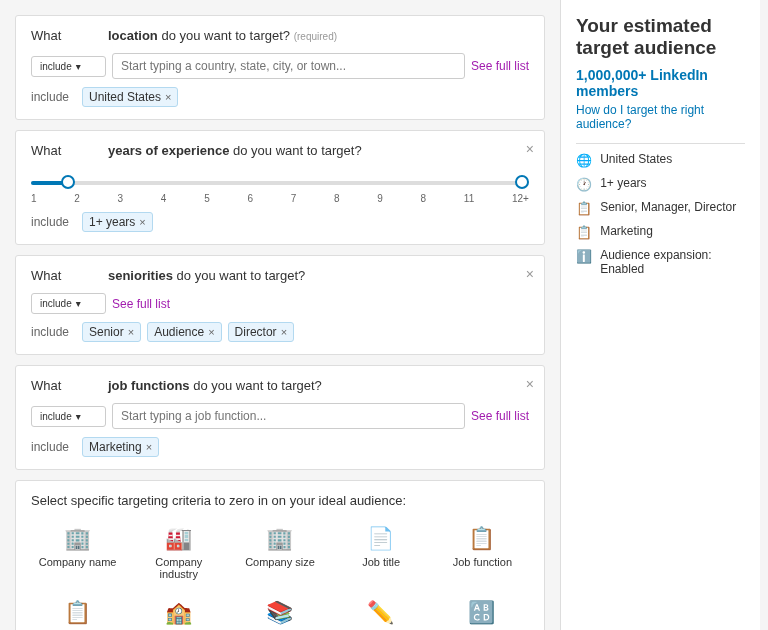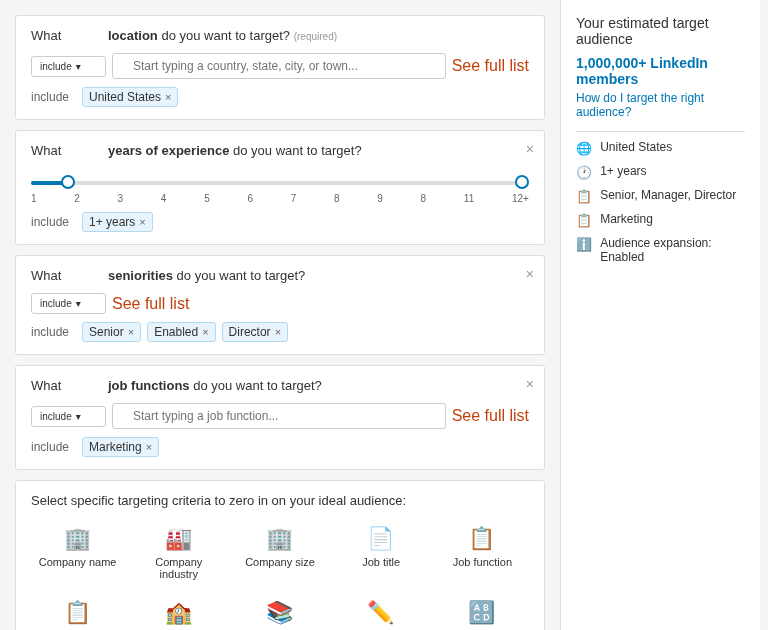--- a/index.html
+++ b/index.html
@@ -10,22 +10,22 @@
 
     .section { background: #fff; border: 1px solid #ddd; border-radius: 3px; padding: 12px 15px; margin-bottom: 10px; position: relative; }
     .section-title { font-size: 13px; margin-bottom: 10px; color: #333; }
     .section-title strong { font-weight: bold; margin-left: 43px; }
     .section-title span.required { color: #999; font-size: 10px; }
     .close-btn { position: absolute; top: 10px; right: 10px; color: #999; cursor: pointer; font-size: 14px; }
 
     .input-row { display: flex; align-items: center; margin-bottom: 8px; gap: 6px; }
     .include-select { border: 1px solid #ccc; border-radius: 3px; padding: 4px 8px; background: #fff; font-size: 12px; display: flex; align-items: center; gap: 4px; cursor: pointer; min-width: 75px; }
     .include-select span { font-size: 10px; }
-    .text-input { flex: 1; border: 1px solid #ccc; border-radius: 3px; padding: 5px 20px; font-size: 12px; color: #999; }
-    .see-full-list { color: #c2410c; font-size: 16px; cursor: pointer; white-space: nowrap; text-decoration: none; }
+    .text-input { flex: 1; border: 1px solid #ccc; border-radius: 3px; padding: 5px 8px; font-size: 12px; color: #999; }
+    .see-full-list { color: #a21caf; font-size: 12px; cursor: pointer; white-space: nowrap; text-decoration: none; }
 
     .tags-row { display: flex; align-items: center; gap: 6px; flex-wrap: wrap; }
     .tags-row .label { color: #666; font-size: 12px; min-width: 45px; }
     .tag { background: #e8f4fd; border: 1px solid #b3d9f0; border-radius: 3px; padding: 2px 6px; font-size: 12px; display: flex; align-items: center; gap: 4px; }
     .tag .remove { cursor: pointer; color: #666; font-size: 11px; }
 
     
     .slider-container { padding: 5px 0 8px; }
     .slider-track { width: 100%; height: 4px; background: #ddd; border-radius: 2px; position: relative; margin: 8px 0; }
     .slider-fill { position: absolute; left: 0; top: 0; height: 100%; background: #0077b5; border-radius: 2px; width: 8%; }
@@ -36,21 +36,21 @@
     
     .targeting-section { background: #fff; border: 1px solid #ddd; border-radius: 3px; padding: 12px 15px; margin-bottom: 10px; }
     .targeting-title { font-size: 13px; margin-bottom: 12px; font-weight: normal; }
     .targeting-grid { display: grid; grid-template-columns: repeat(5, 1fr); gap: 8px; }
     .targeting-item { display: flex; flex-direction: column; align-items: center; text-align: center; cursor: pointer; padding: 6px; border-radius: 3px; }
     .targeting-item .icon { font-size: 22px; margin-bottom: 4px; color: #333; }
     .targeting-item .icon.disabled { color: #ccc; }
     .targeting-item .item-label { font-size: 11px; color: #333; }
 
     
-    .sidebar-title { font-size: 14px; font-weight: normal; margin-bottom: 8px; color: #333; }
+    .sidebar-title { font-size: 19px; font-weight: bold; margin-bottom: 8px; color: #333; }
     .audience-count { font-size: 14px; font-weight: bold; color: #333; margin-bottom: 4px; }
     .audience-count span { color: #0077b5; }
     .how-to-link { color: #0077b5; font-size: 12px; cursor: pointer; text-decoration: none; display: block; margin-bottom: 12px; }
     .sidebar-divider { border: none; border-top: 1px solid #ddd; margin: 8px 0; }
     .sidebar-item { display: flex; align-items: flex-start; gap: 8px; margin-bottom: 8px; font-size: 12px; color: #333; }
     .sidebar-item .s-icon { font-size: 13px; margin-top: 1px; }
   </style>
 </head>
 <body>
 
@@ -125,21 +125,21 @@
       </div>
       <a class="see-full-list">See full list</a>
     </div>
     <div class="tags-row">
       <span class="label">include</span>
       <div class="tag">
         <span>Senior</span>
         <span class="remove">×</span>
       </div>
       <div class="tag">
-        <span>Enabled</span>
+        <span>Audience</span>
         <span class="remove">×</span>
       </div>
       <div class="tag">
         <span>Director</span>
         <span class="remove">×</span>
       </div>
     </div>
   </div>
 
   <div class="section">

